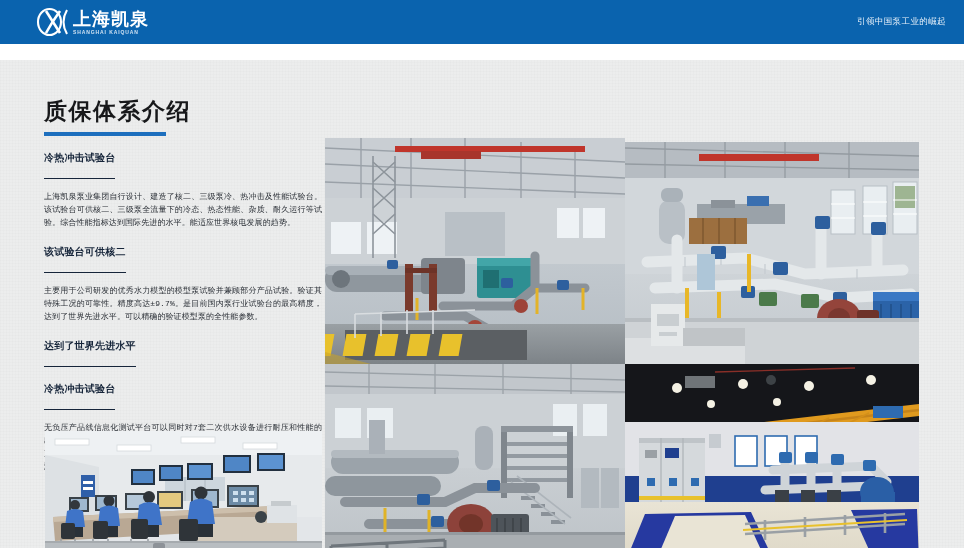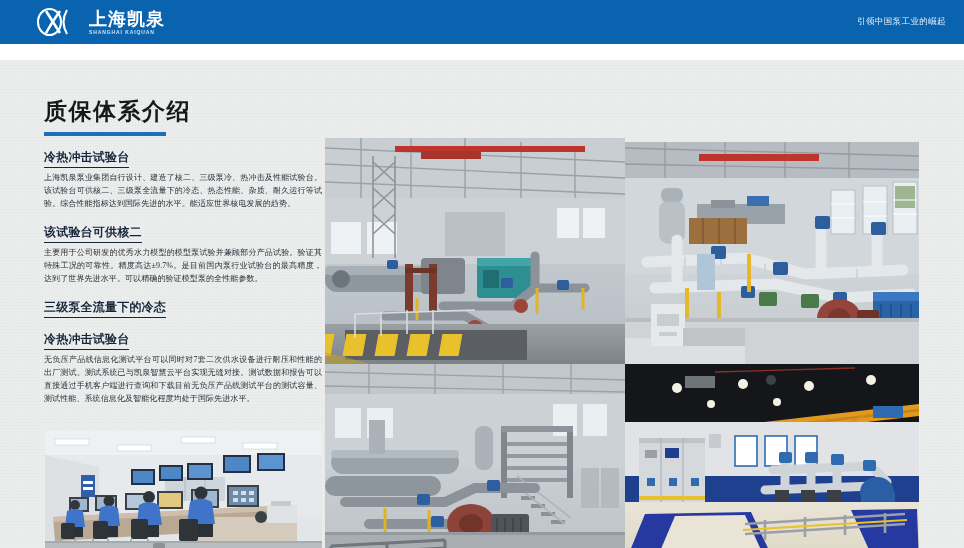--- a/index.html
+++ b/index.html
@@ -20,21 +20,21 @@
 
   
   #topbar {
     position: absolute; left: 0; top: 0;
     width: 964px; height: 44px;
     background: #0a63ae;
     display: flex; align-items: center;
   }
   #logo-wrap {
     display: flex; align-items: center;
-    margin-left: 36px; gap: 19px;
+    margin-left: 36px; gap: 3px;
   }
   #logo-mark { width: 34px; height: 30px; display: block; }
   #logo-text-block { display: flex; flex-direction: column; line-height: 1; }
   #logo-cn {
     color: #ffffff; font-size: 18px; font-weight: 700;
     letter-spacing: 1px;
     font-family: "DejaVu Sans", "Liberation Sans", sans-serif;
   }
   #logo-en {
     color: #cfe2f3; font-size: 5px; font-weight: 700;
@@ -72,31 +72,31 @@
     letter-spacing: 1.5px;
     font-family: "DejaVu Sans", "Liberation Sans", sans-serif;
   }
   #title-rule {
     width: 122px; height: 4px; background: #1d6fbe;
     margin-top: 5px;
   }
   .section { margin-top: 11px; }
   .section:first-of-type { margin-top: 16px; }
   .sec-head {
-    font-size: 12px; font-weight: 700; color: #16253a;
+    font-size: 10px; font-weight: 700; color: #16253a;
     border-bottom: 1px solid #16253a;
-    display: inline-block; padding-bottom: 1px;
+    display: inline-block; padding-bottom: 13px;
     letter-spacing: .2px;
     font-family: "DejaVu Sans", "Liberation Sans", sans-serif;
   }
   .sec-body {
-    margin-top: 4px;
+    margin-top: 12px;
     font-size: 8px; line-height: 1.62; color: #2a2f36;
     text-align: justify; letter-spacing: .1px;
-    font-family: Liberation Serif, serif;
+    font-family: Liberation Mono, monospace;
   }
 
   
   .photo {
     position: absolute; overflow: hidden;
     background: #8d949c;
   }
   .photo svg { display: block; width: 100%; height: 100%; }
 
   #photo-1 { left: 325px; top: 78px;  width: 300px; height: 226px; }
@@ -139,21 +139,21 @@
         <div class="sec-head">冷热冲击试验台</div>
         <div class="sec-body">上海凯泉泵业集团自行设计、建造了核二、三级泵冷、热冲击及性能试验台。该试验台可供核二、三级泵全流量下的冷态、热态性能、杂质、耐久运行等试验。综合性能指标达到国际先进的水平。能适应世界核电发展的趋势。</div>
       </div>
 
       <div class="section">
         <div class="sec-head">该试验台可供核二</div>
         <div class="sec-body">主要用于公司研发的优秀水力模型的模型泵试验并兼顾部分产品试验。验证其特殊工况的可靠性。精度高达±9.7%。是目前国内泵行业试验台的最高精度，达到了世界先进水平。可以精确的验证模型泵的全性能参数。</div>
       </div>
 
       <div class="section">
-        <div class="sec-head">三级泵全流量下的冷态</div>
+        <div class="sec-head">达到了世界先进水平</div>
       </div>
 
       <div class="section">
         <div class="sec-head">冷热冲击试验台</div>
         <div class="sec-body">无负压产品线信息化测试平台可以同时对7套二次供水设备进行耐压和性能的出厂测试。测试系统已与凯泉智慧云平台实现无缝对接。测试数据和报告可以直接通过手机客户端进行查询和下载目前无负压产品线测试平台的测试容量、测试性能、系统信息化及智能化程度均处于国际先进水平。</div>
       </div>
     </div>
 
     <div class="photo" id="photo-1">
       <svg viewBox="0 0 300 226" preserveAspectRatio="none">

